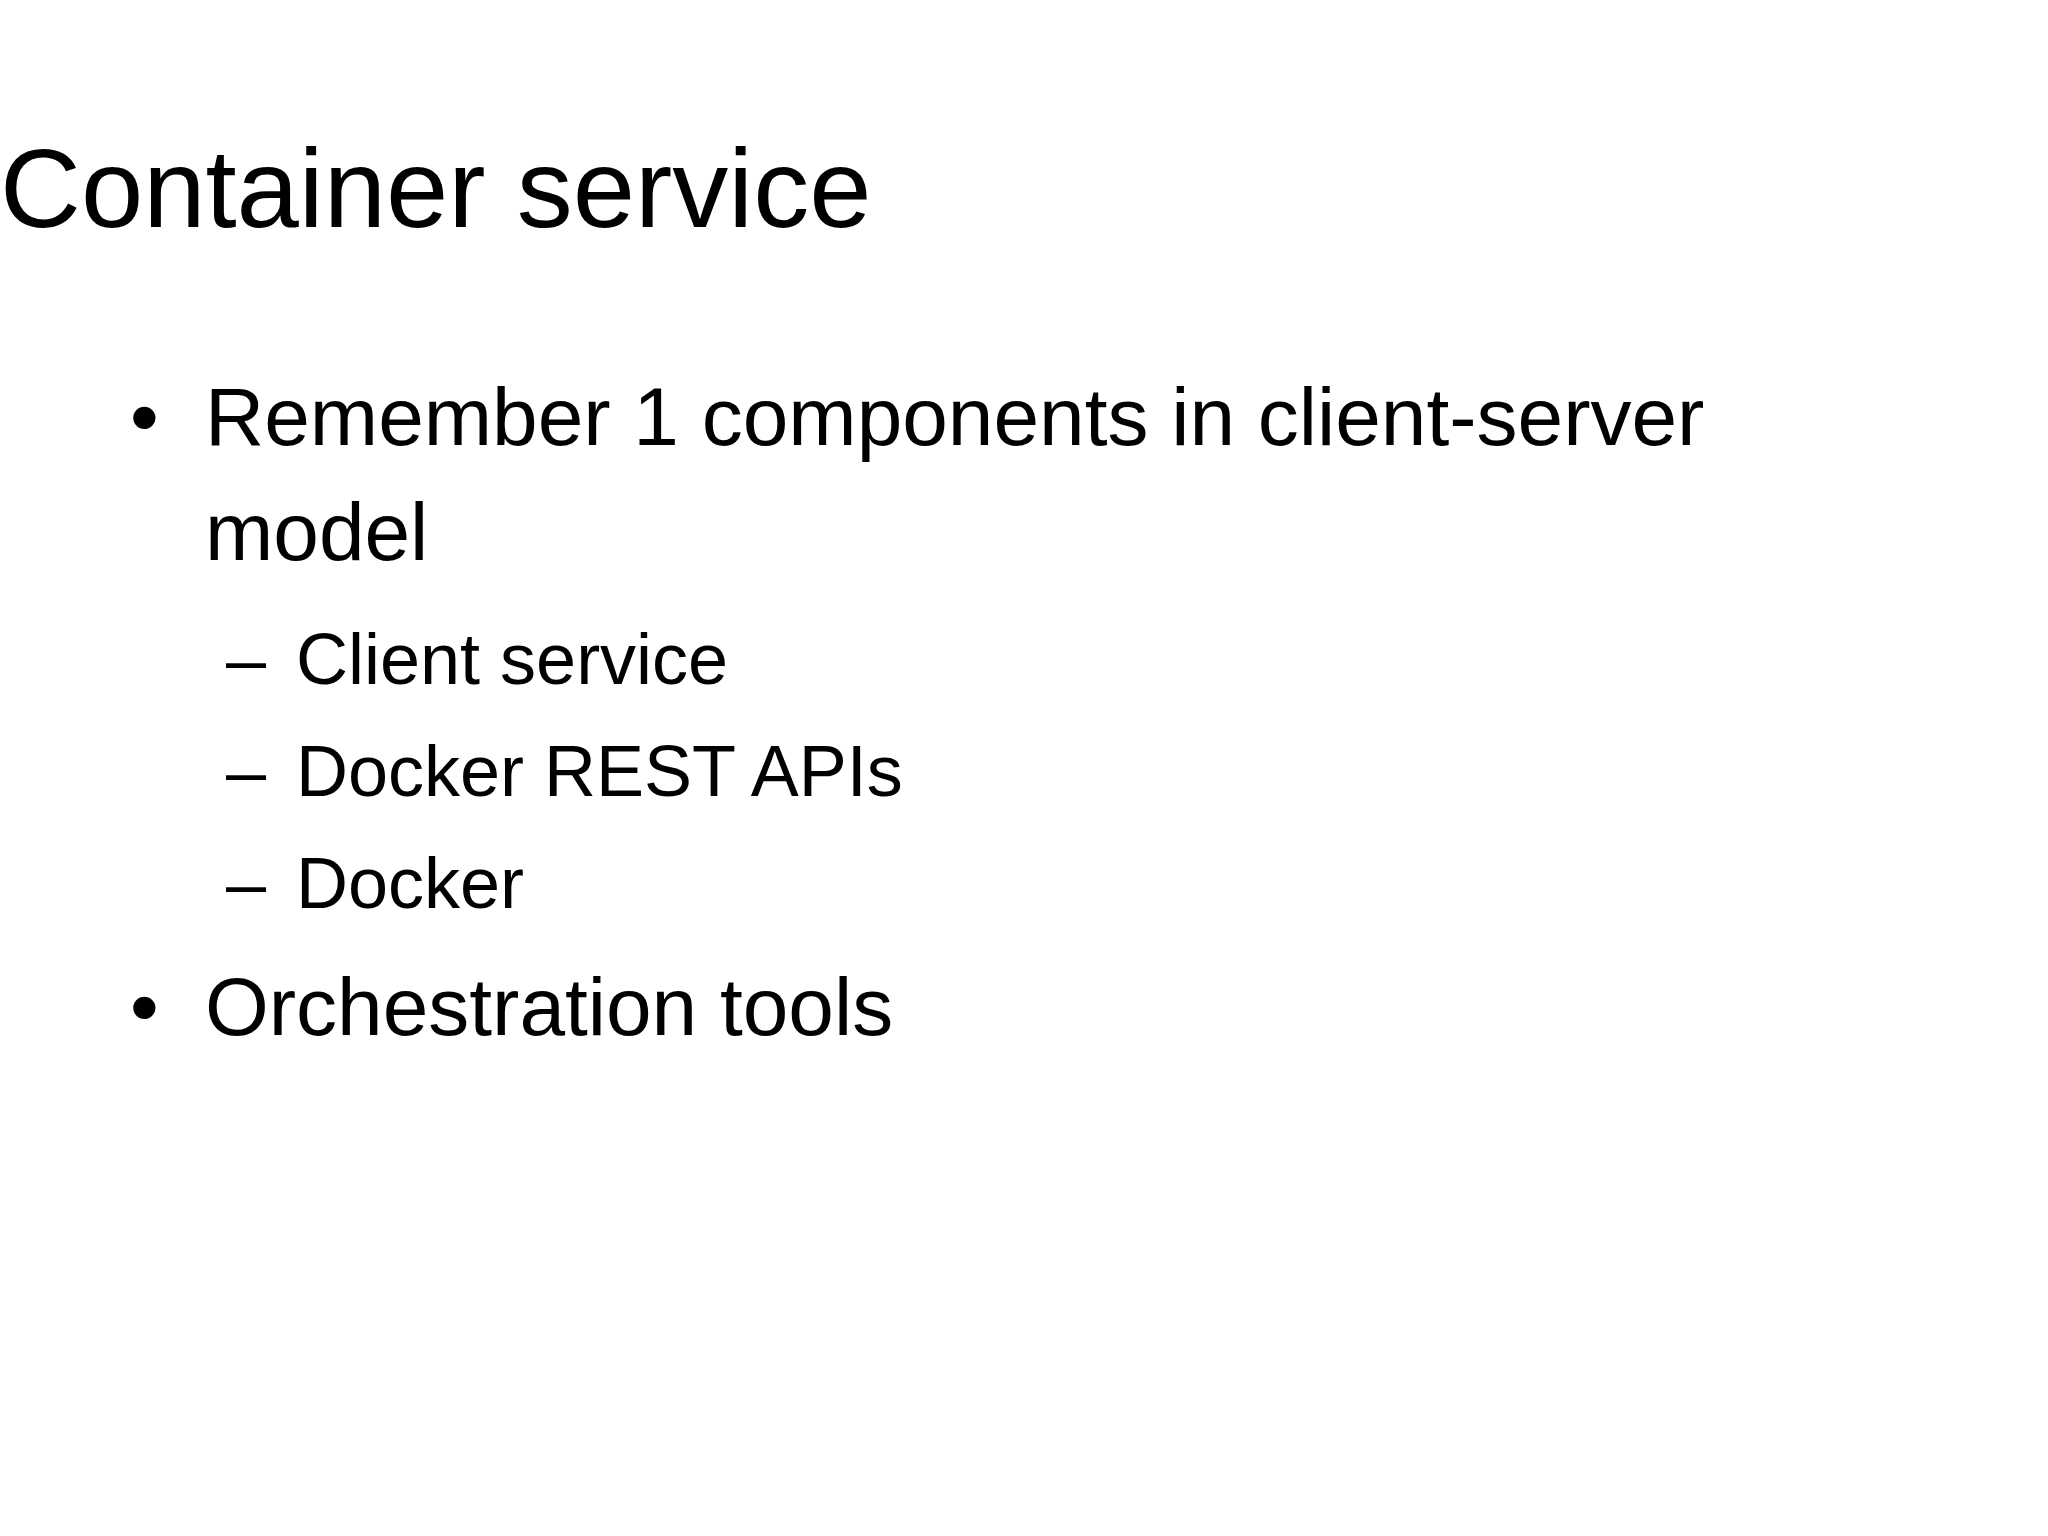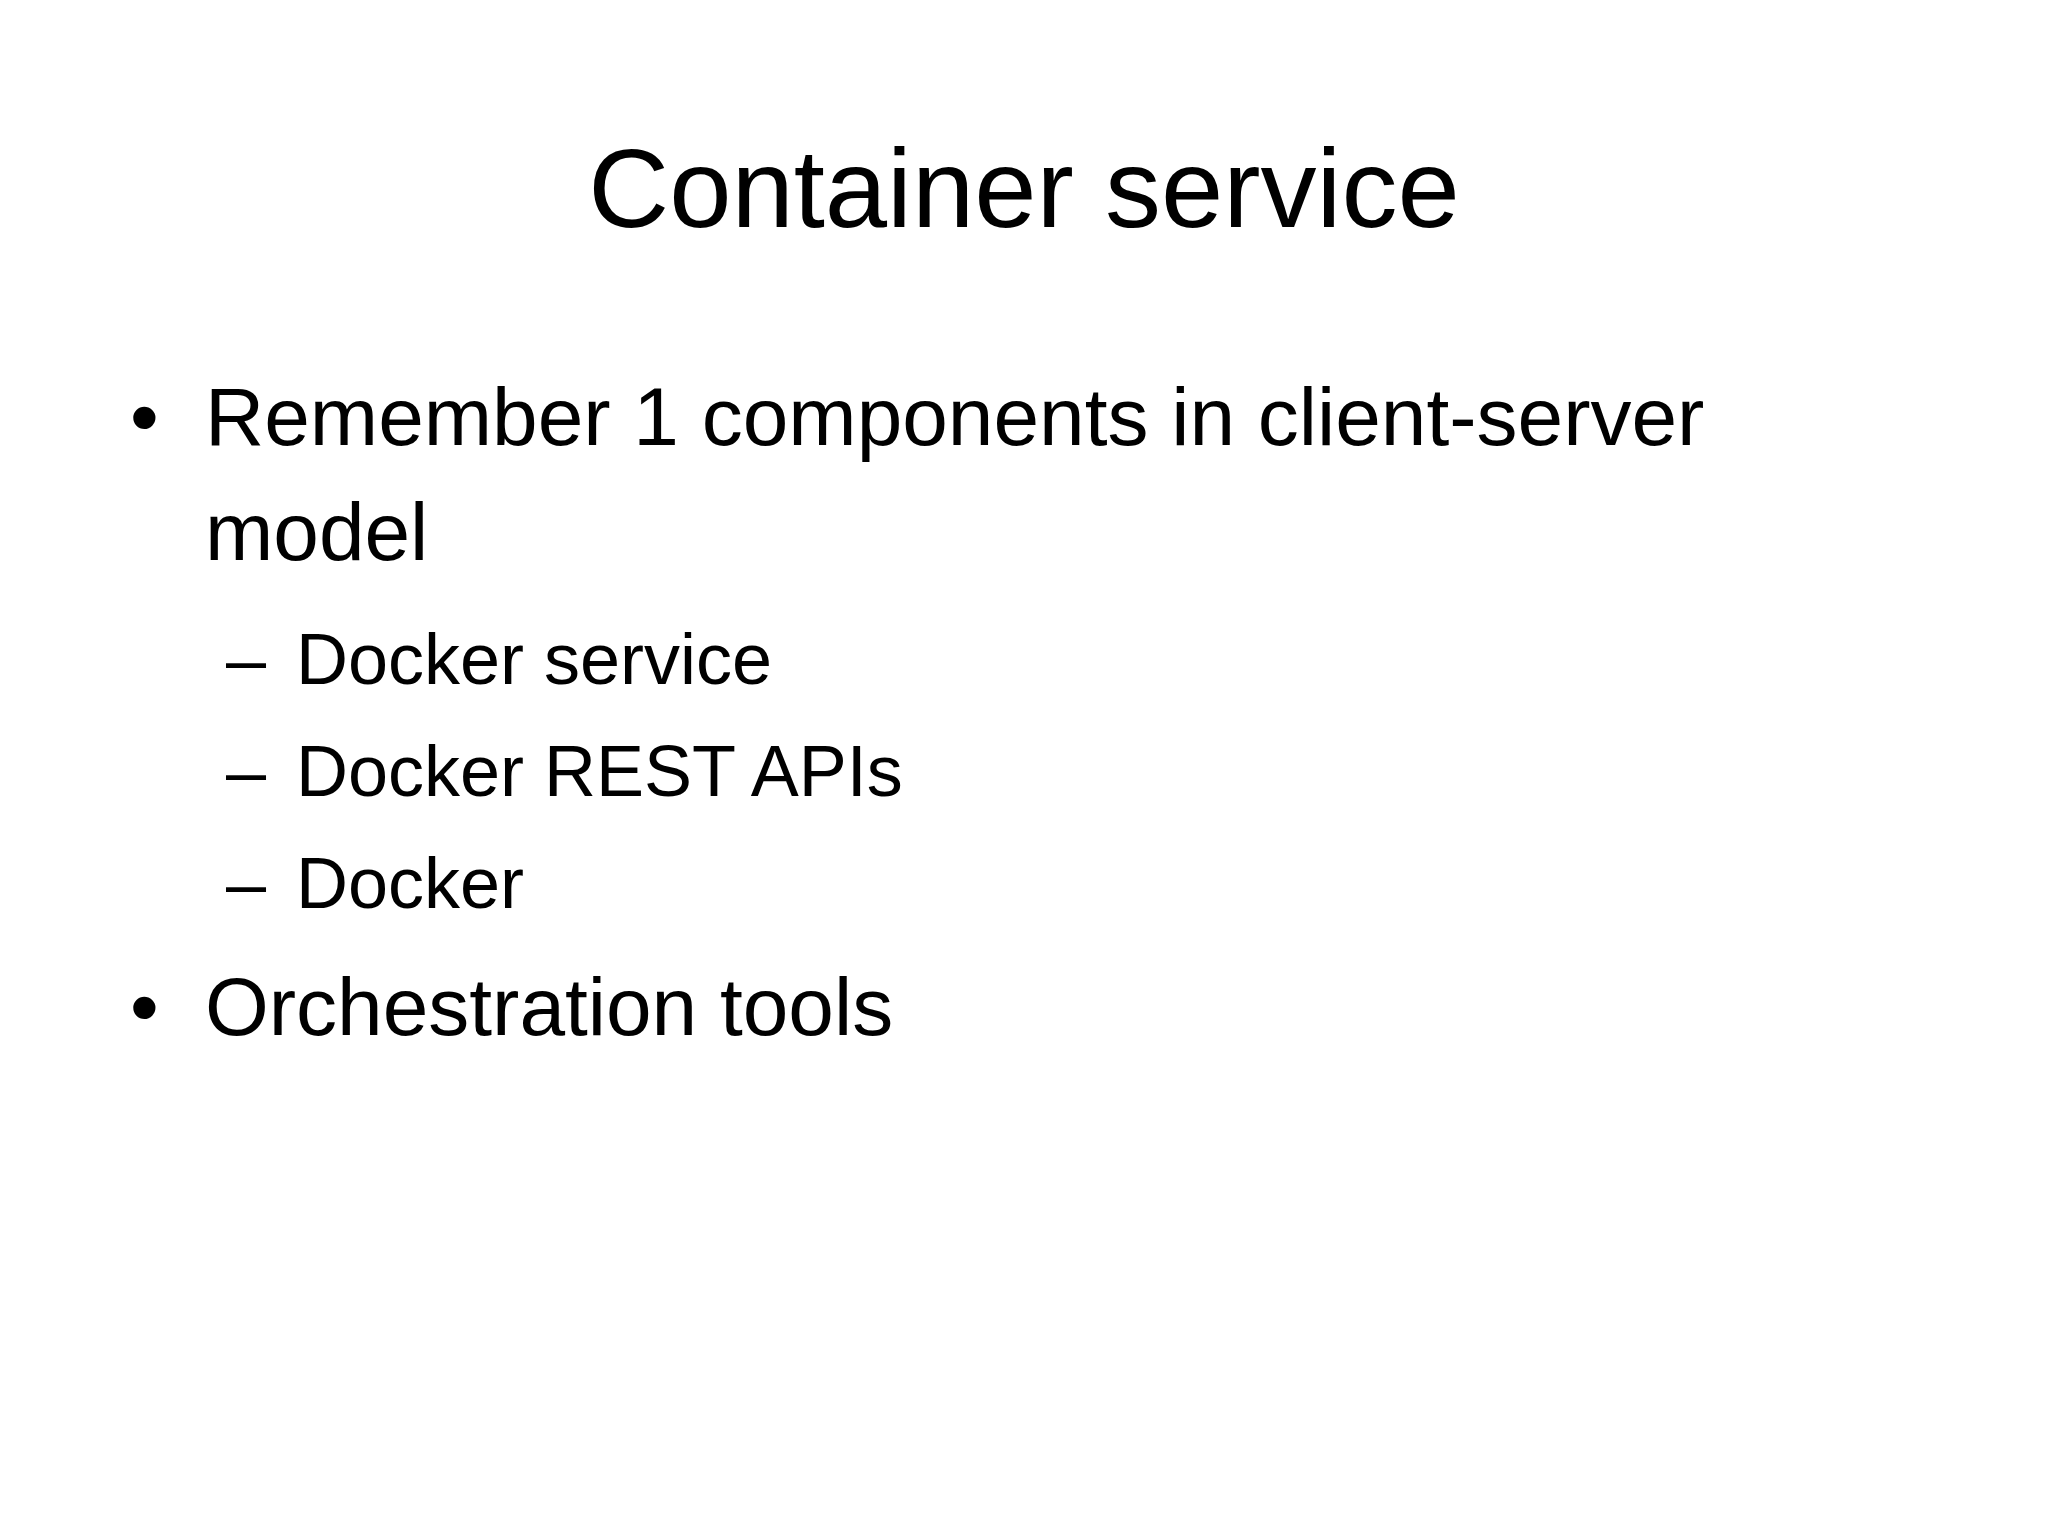--- a/index.html
+++ b/index.html
@@ -20,21 +20,20 @@
     position: absolute;
     inset: 0;
     background: #ffffff;
   }
 
   .slide-title {
     position: absolute;
     top: 122px;
     left: 0;
     right: 0;
-    text-align: center;
     font-size: 112px;
     line-height: 134px;
     font-weight: 400;
     color: #000000;
     white-space: nowrap;
   }
 
   .content {
     position: absolute;
     left: 130px;
@@ -105,21 +104,21 @@
 
       <li class="bullet-item">
         <span class="bullet-marker">•</span>
         <span class="bullet-text">Remember 1 components in client-server model</span>
       </li>
 
       <li>
         <ul class="sub-bullets">
           <li class="sub-bullet-item">
             <span class="dash-marker">–</span>
-            <span class="bullet-text">Docker service</span>
+            <span class="bullet-text">Client service</span>
           </li>
           <li class="sub-bullet-item">
             <span class="dash-marker">–</span>
             <span class="bullet-text">Docker REST APIs</span>
           </li>
           <li class="sub-bullet-item">
             <span class="dash-marker">–</span>
             <span class="bullet-text">Docker</span>
           </li>
         </ul>

